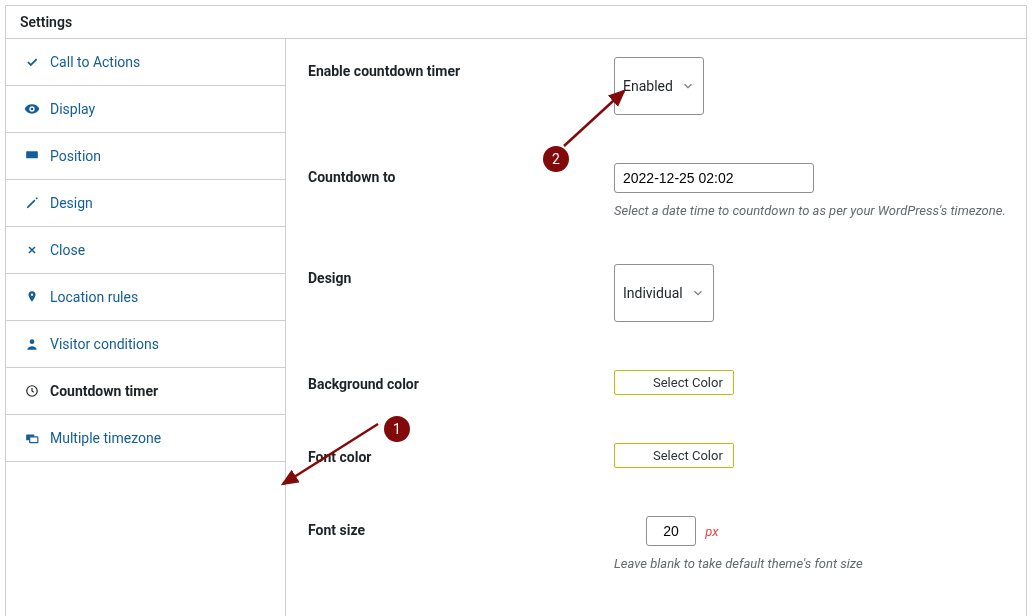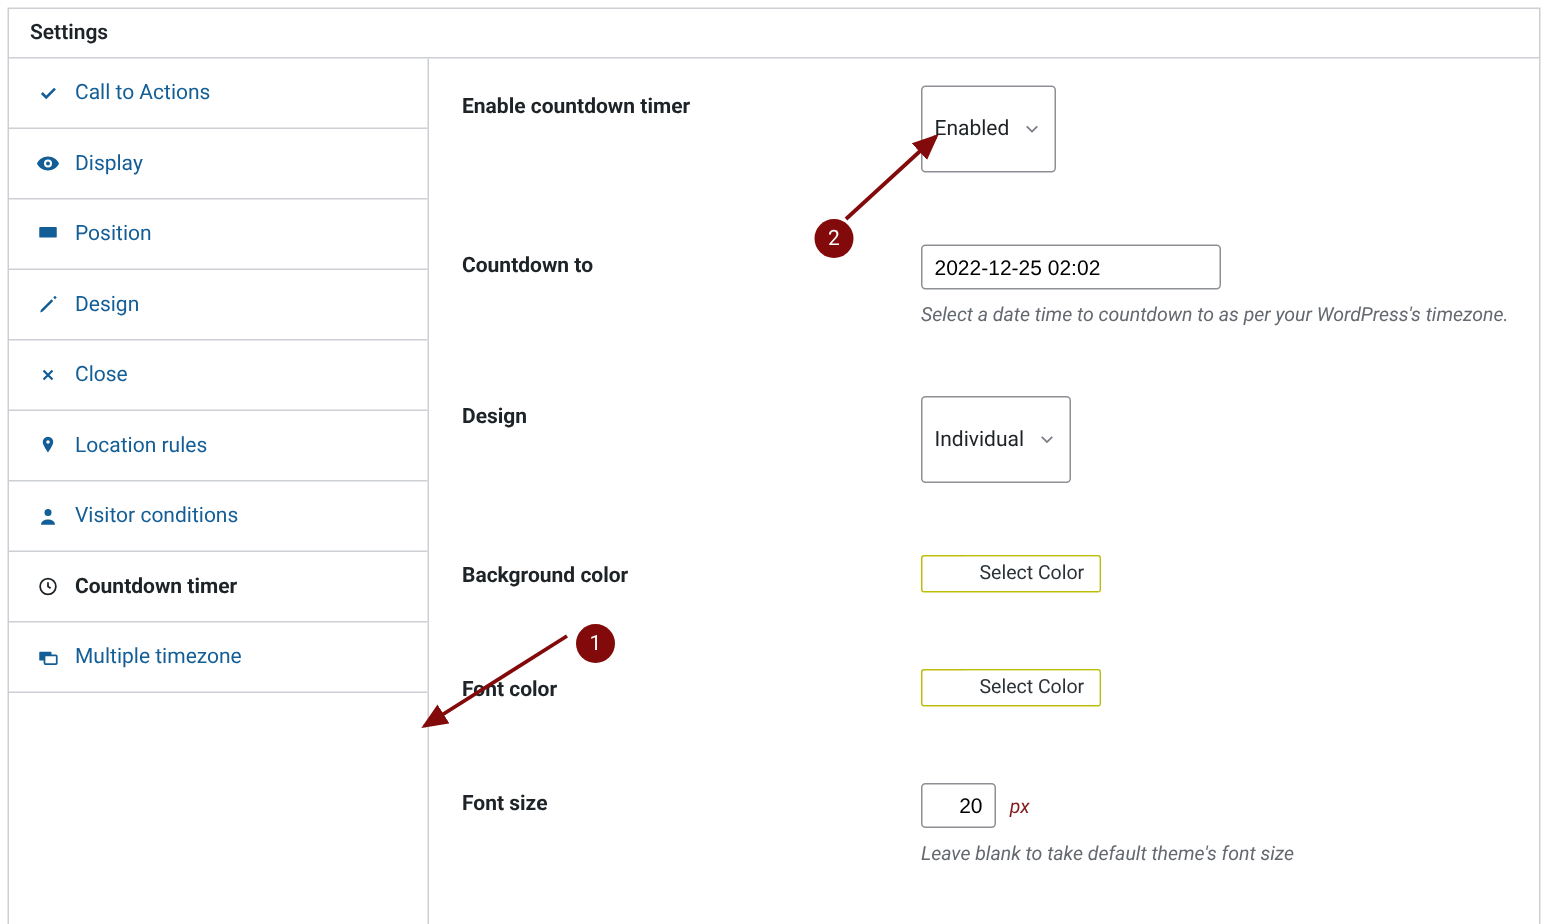--- a/index.html
+++ b/index.html
@@ -81,30 +81,30 @@
     .select-box svg { color: #787c82; }
     .text-input {
       border: 1px solid #8c8f94;
       border-radius: 3px;
       padding: 5px 8px;
       font-size: 14px;
       background: #fff;
       min-height: 30px;
     }
     .text-input.wide { width: 200px; }
-    .text-input.narrow { width: 50px; text-align: right; }
+    .text-input.narrow { width: 50px; text-align: center; margin-left: 32px; }
     .help-text {
       color: #646970;
       font-size: 13px;
       font-style: italic;
       margin-top: 10px;
     }
     .color-row {
       display: inline-flex;
-      align-items: flex-end;
+      align-items: center;
       border: 1px solid #bebe0a;
       border-radius: 2px;
       overflow: hidden;
     }
     .swatch {
       width: 28px;
       border-right: 1px solid #bebe0a;
     }
     .swatch.light { background: #fff; }
     .swatch.dark { background: #000; }
@@ -113,21 +113,21 @@
       font-size: 13px;
       background: #fff;
       color: #2c3338;
       cursor: pointer;
       display: flex;
       align-items: center;
     }
     .unit-label {
       margin-left: 6px;
       font-style: italic;
-      color: #7f1d1d;
+      color: #ef4444;
     }
     .bubble {
       position: absolute;
       width: 26px;
       height: 26px;
       border-radius: 50%;
       background: #820a0a;
       color: #fff;
       display: flex;
       align-items: center;

